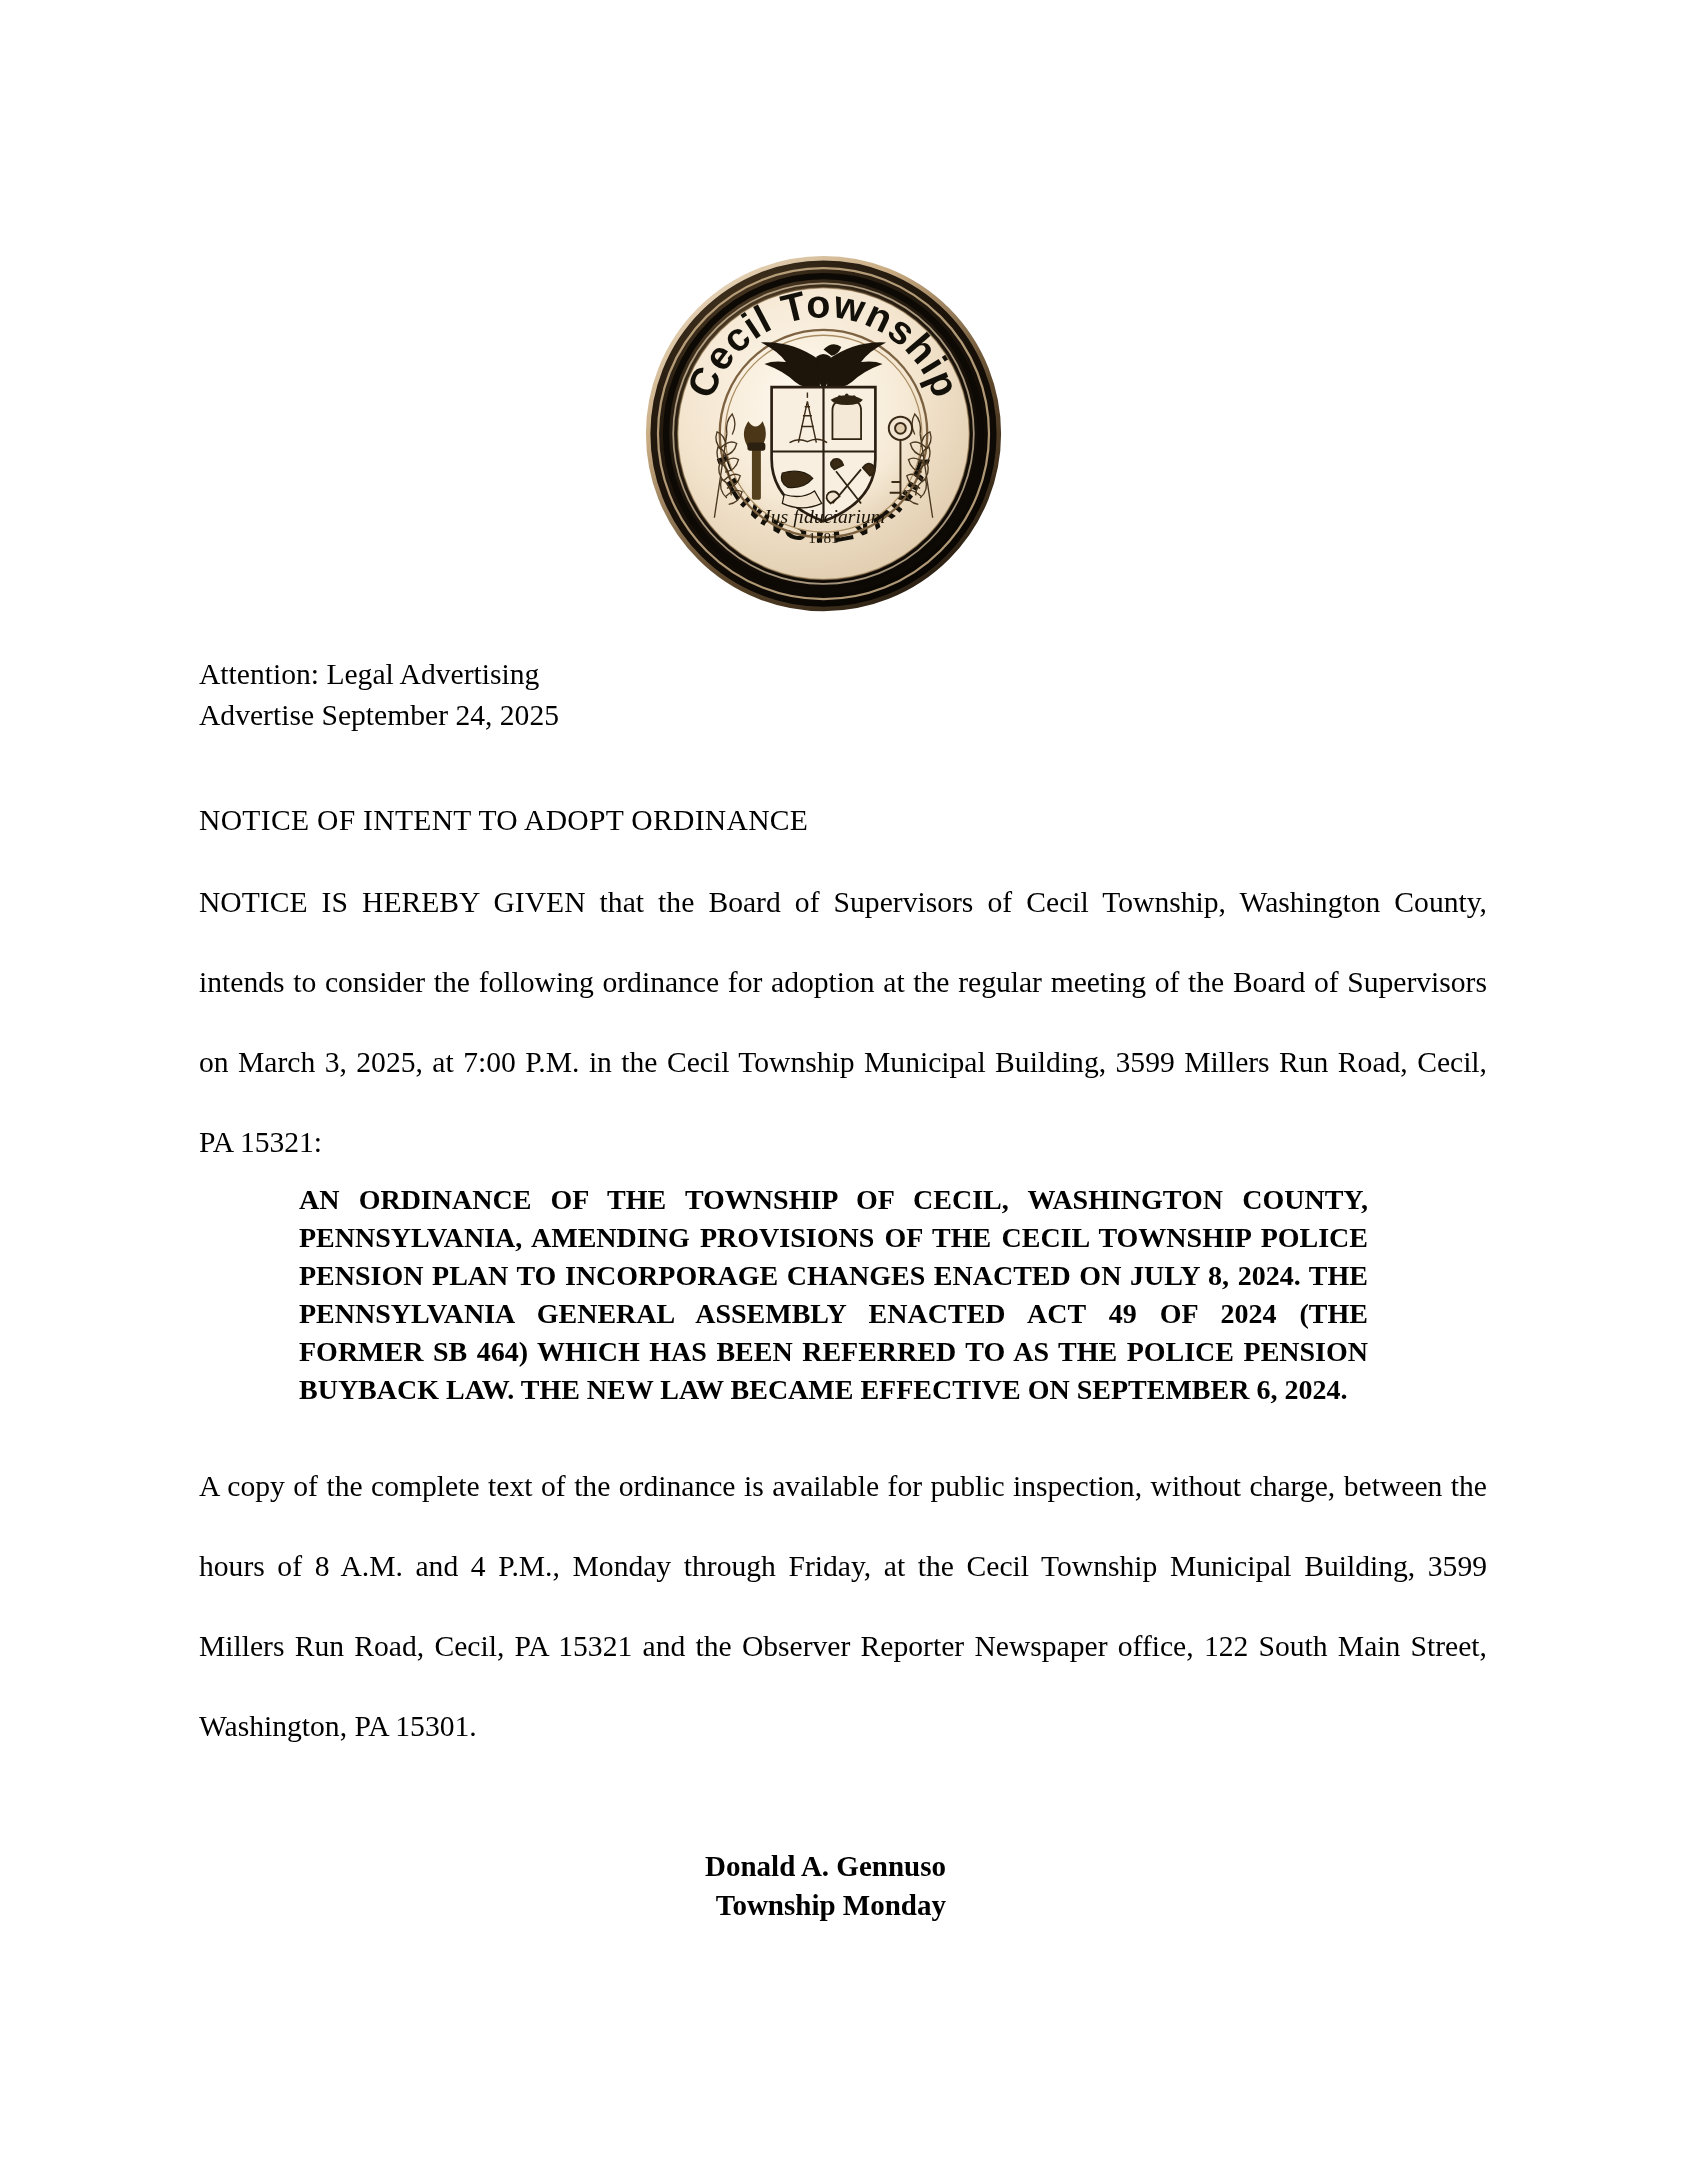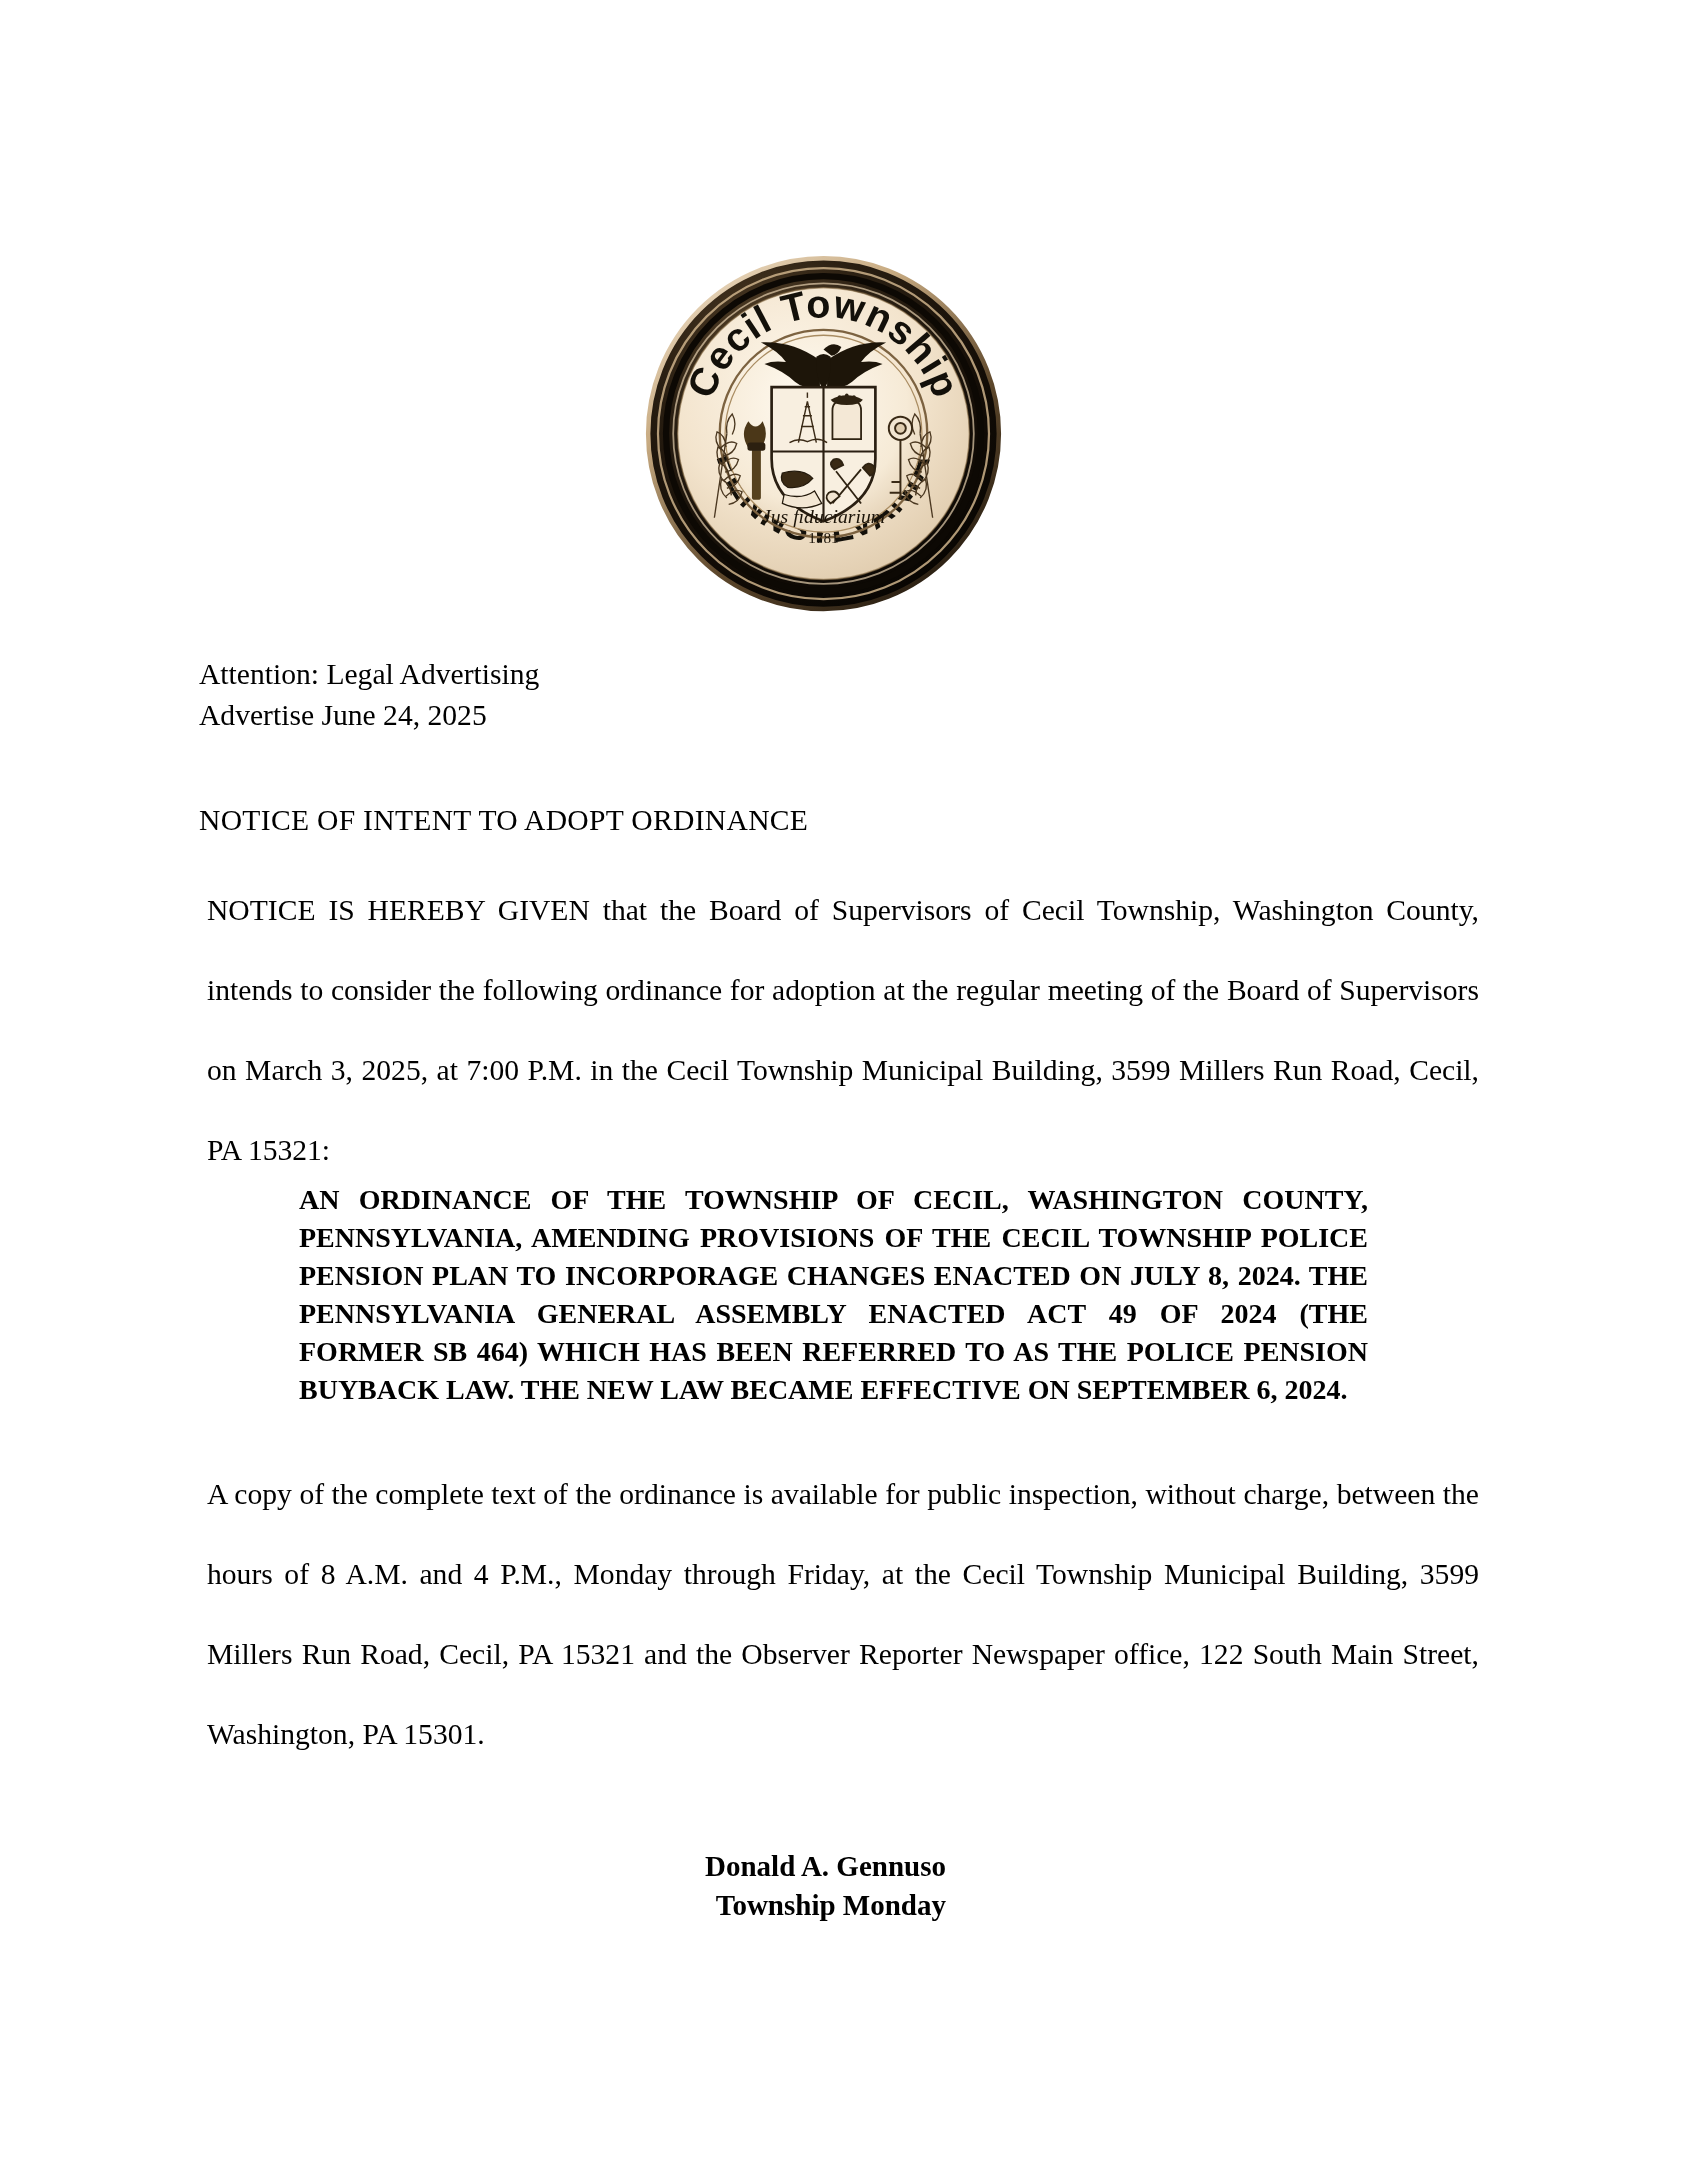--- a/index.html
+++ b/index.html
@@ -61,21 +61,21 @@
     position: absolute;
     left: 199px;
     width: 1288px;
     font-size: 29.6px;
     line-height: 80px;
     text-align: justify;
     text-justify: inter-word;
   }
   #para-notice { top: 862px; }
   #para-copy   { top: 1446px; }
-  .body-block p { margin: 8px; }
+  .body-block p { margin: 0; }
 
   
   .ordinance {
     position: absolute;
     left: 291px;
     top: 1173px;
     width: 1085px;
     font-size: 28px;
     line-height: 38px;
     font-weight: bold;
@@ -230,21 +230,21 @@
       </g>
 
       <text x="204" y="322" text-anchor="middle" font-family="'Liberation Serif', serif" font-style="italic" font-size="22" fill="#1c1409">Jus fiduciarium</text>
       <text x="204" y="344" text-anchor="middle" font-family="'Liberation Serif', serif" font-size="17" fill="#1c1409">1781</text>
     </svg>
   </div>
 
   <div class="meta">
     <div class="meta-col-left">
       <div class="meta-line">Attention:  Legal Advertising</div>
-      <div class="meta-line">Advertise June 24, 2025</div>
+      <div class="meta-line">Advertise September 24, 2025</div>
     </div>
     <div class="meta-col-right">
     </div>
   </div>
 
   <div class="doc-title">NOTICE OF INTENT TO ADOPT ORDINANCE</div>
 
   <div class="body-block" id="para-notice">
     <p>NOTICE IS HEREBY GIVEN that the Board of Supervisors of Cecil Township, Washington County, intends to consider the following ordinance for adoption at the regular meeting of the Board of Supervisors on March 3, 2025, at 7:00 P.M. in the Cecil Township Municipal Building, 3599 Millers Run Road, Cecil, PA 15321:</p>
   </div>

